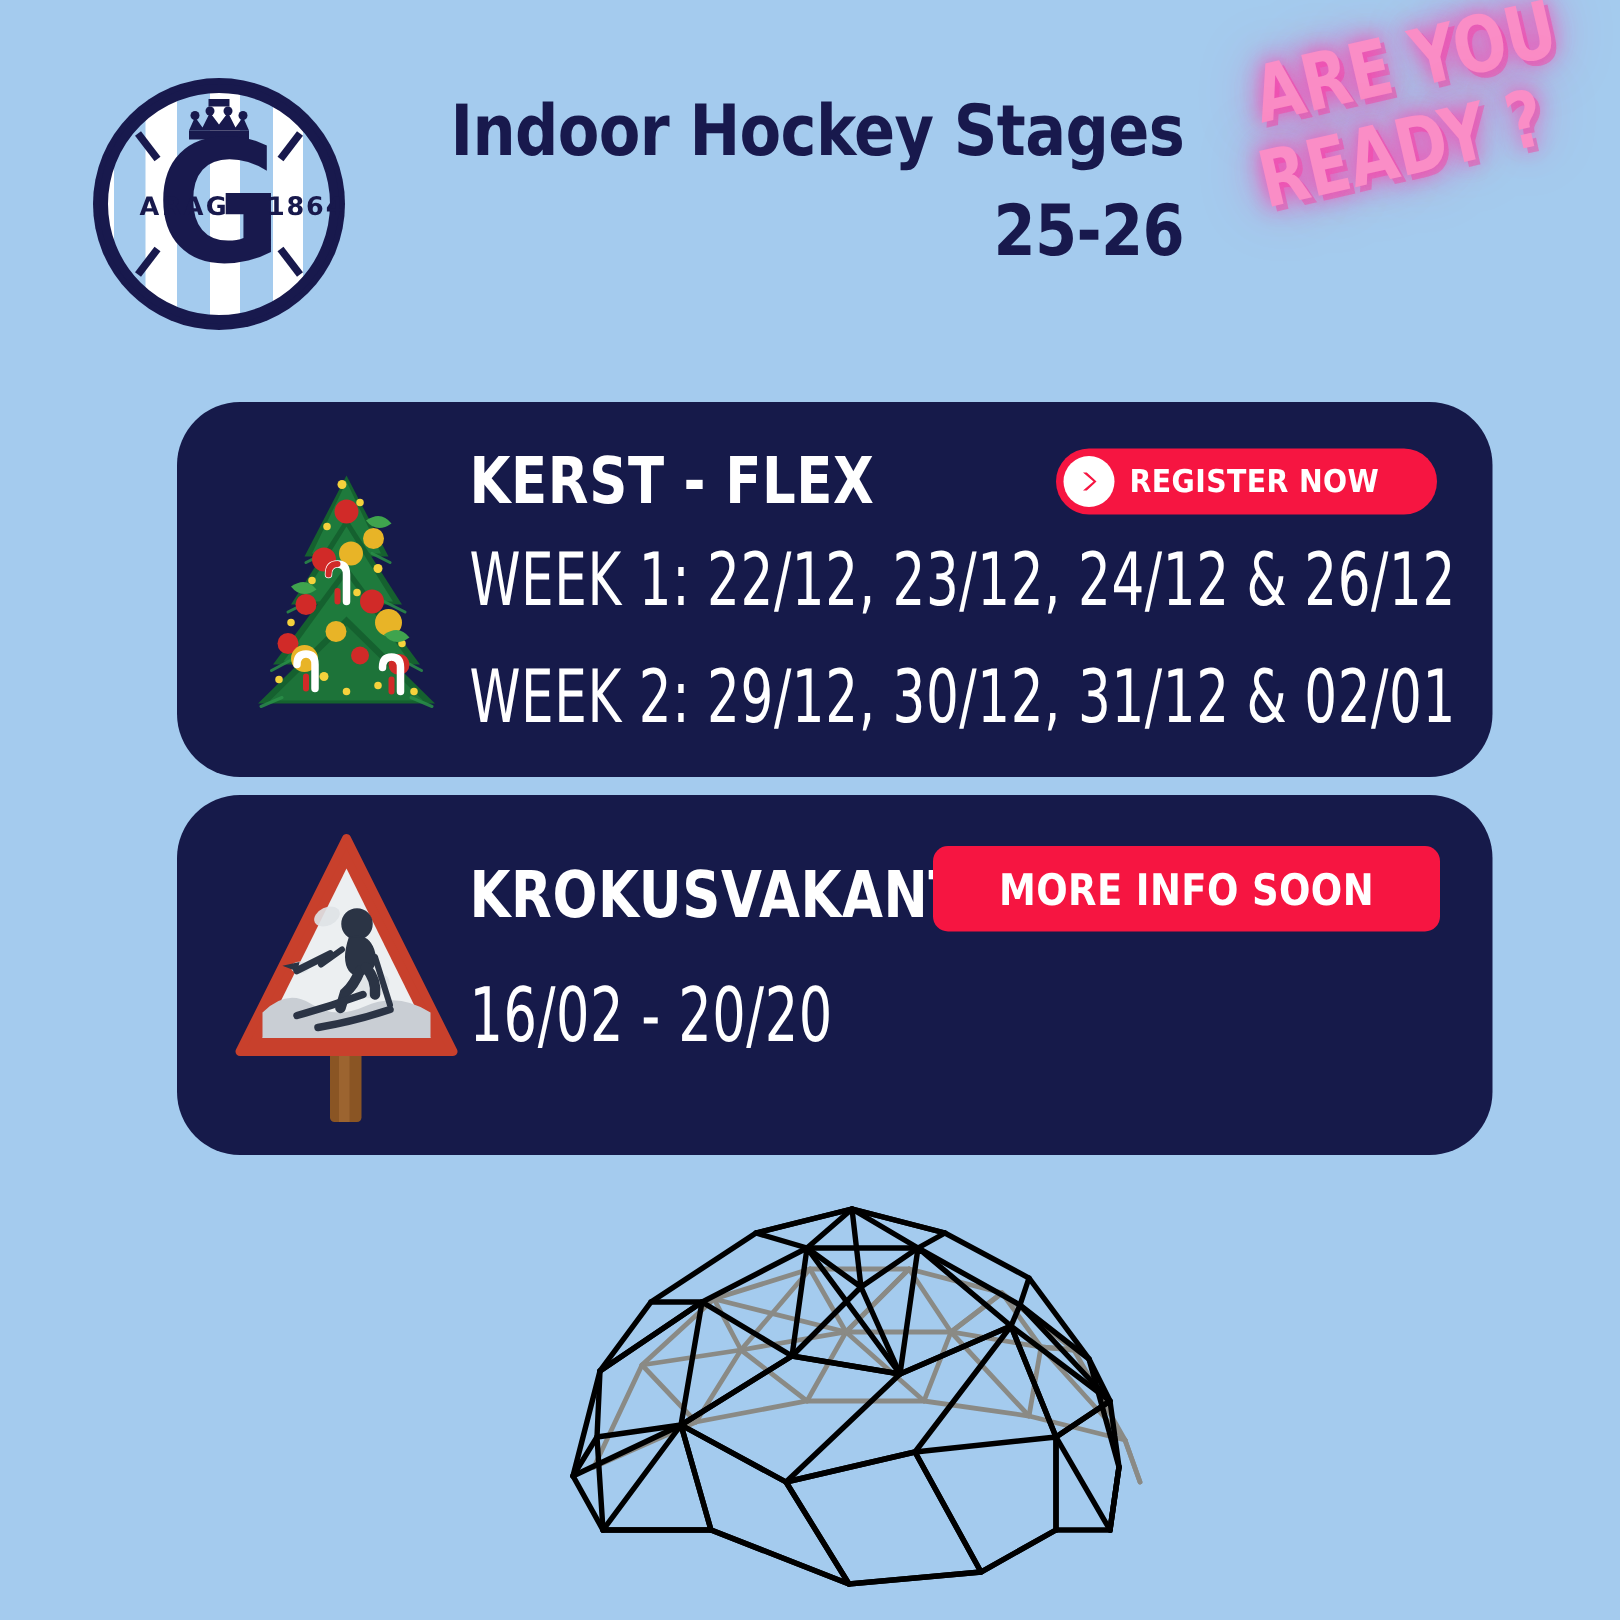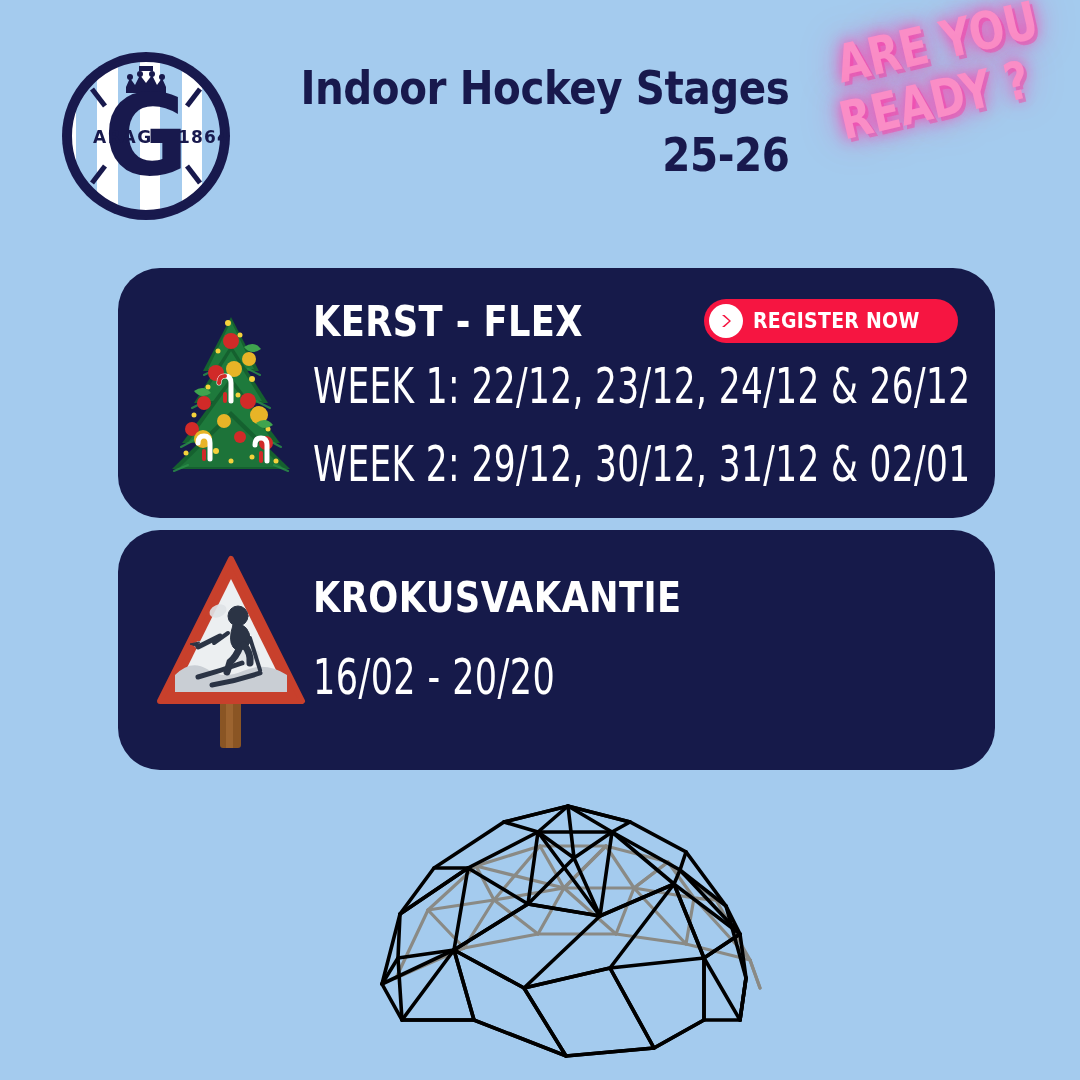--- a/index.html
+++ b/index.html
@@ -385,20 +385,23 @@
         <path d="M42 124 q22 -6 44 -14"></path>
         <path d="M56 132 q24 -4 48 -12"></path>
       </g>
     </svg>
   </div>
 
   <div class="card-body">
     <div class="card-heading">KROKUSVAKANTIE</div>
     <div class="card-line" id="krokus-line-1">16/02 - 20/20</div>
 
+    <div class="pill-btn" id="more-info-soon-button">
+      <span class="btn-label">MORE INFO SOON</span>
+    </div>
   </div>
 </div>
 
 <div id="geodesic-dome">
   <svg viewBox="0 0 444 292" width="444" height="292">
 
     <g stroke="#8a8a85" stroke-width="3.2" fill="none" stroke-linecap="round">
       <path d="M28 190 L60 122 L108 78 L172 58 L238 58 L300 74 L348 112 L382 172 L392 200"></path>
       <path d="M60 122 L126 112 L196 100 L266 100 L326 110 L348 112"></path>
       <path d="M28 190 L96 160 L170 146 L248 146 L318 156 L382 172"></path>

